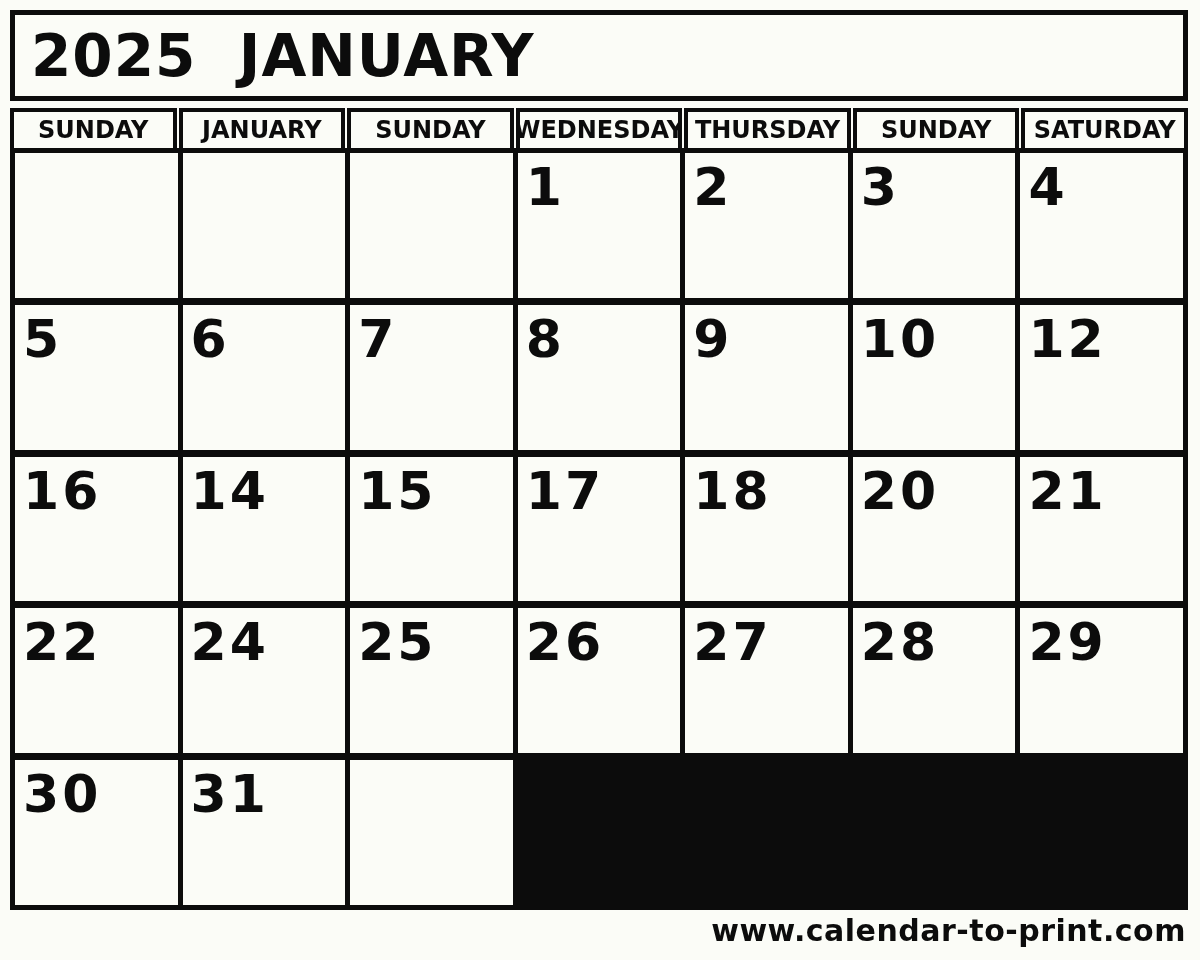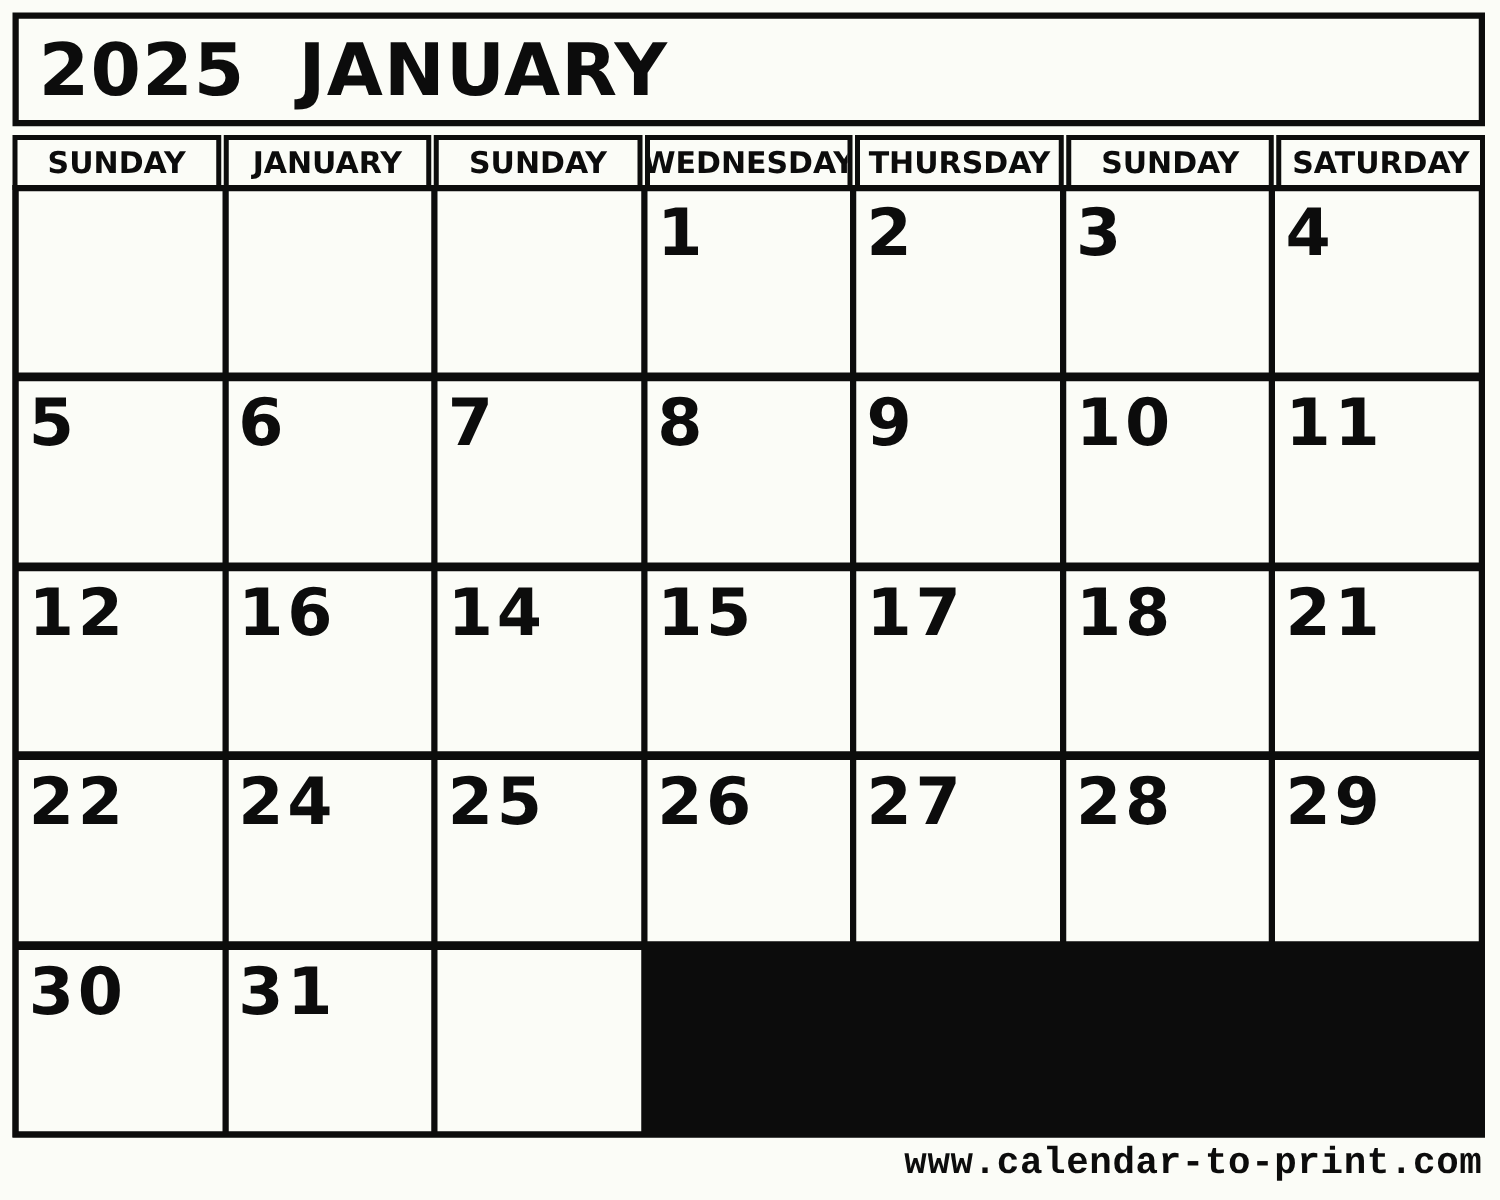--- a/index.html
+++ b/index.html
@@ -90,21 +90,20 @@
   }
   
   .footer-url {
     position: absolute;
     right: 14px;
     top: 916px;
     font-size: 30px;
     font-weight: bold;
     letter-spacing: 0.5px;
     line-height: 1;
-    font-family: Liberation Mono, monospace;
   }
 </style>
 </head>
 <body>
 
 <div class="page">
 
   <div class="title-box">
     <span class="title-label">2025  JANUARY</span>
   </div>
@@ -127,29 +126,29 @@
     <div class="day-cell"><span class="day-number">2</span></div>
     <div class="day-cell"><span class="day-number">3</span></div>
     <div class="day-cell"><span class="day-number">4</span></div>
 
     <div class="day-cell"><span class="day-number">5</span></div>
     <div class="day-cell"><span class="day-number">6</span></div>
     <div class="day-cell"><span class="day-number">7</span></div>
     <div class="day-cell"><span class="day-number">8</span></div>
     <div class="day-cell"><span class="day-number">9</span></div>
     <div class="day-cell"><span class="day-number">10</span></div>
-    <div class="day-cell"><span class="day-number">11</span></div>
 
     <div class="day-cell"><span class="day-number">12</span></div>
     <div class="day-cell"><span class="day-number">16</span></div>
     <div class="day-cell"><span class="day-number">14</span></div>
     <div class="day-cell"><span class="day-number">15</span></div>
     <div class="day-cell"><span class="day-number">17</span></div>
     <div class="day-cell"><span class="day-number">18</span></div>
 
+    <div class="day-cell"><span class="day-number">20</span></div>
     <div class="day-cell"><span class="day-number">21</span></div>
     <div class="day-cell"><span class="day-number">22</span></div>
     <div class="day-cell"><span class="day-number">24</span></div>
     <div class="day-cell"><span class="day-number">25</span></div>
 
     <div class="day-cell"><span class="day-number">26</span></div>
     <div class="day-cell"><span class="day-number">27</span></div>
     <div class="day-cell"><span class="day-number">28</span></div>
     <div class="day-cell"><span class="day-number">29</span></div>
     <div class="day-cell"><span class="day-number">30</span></div>

